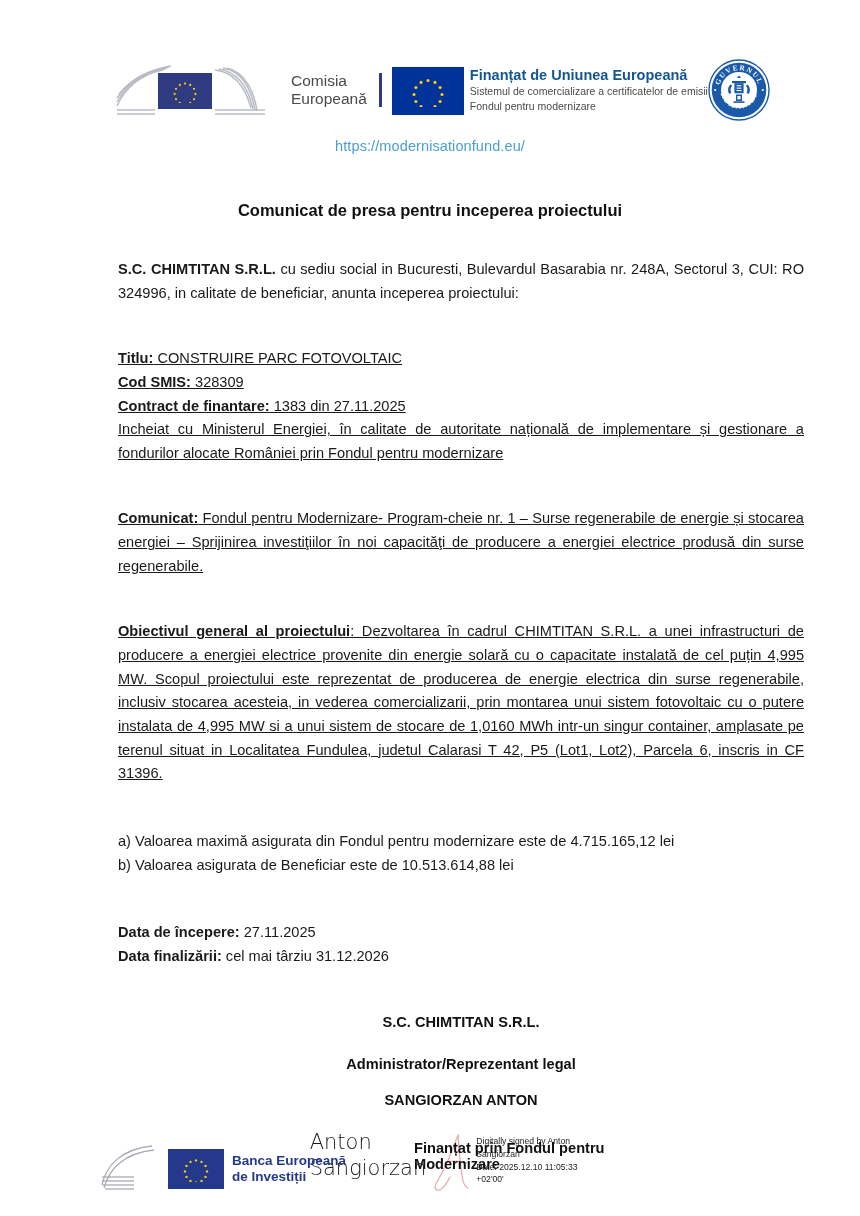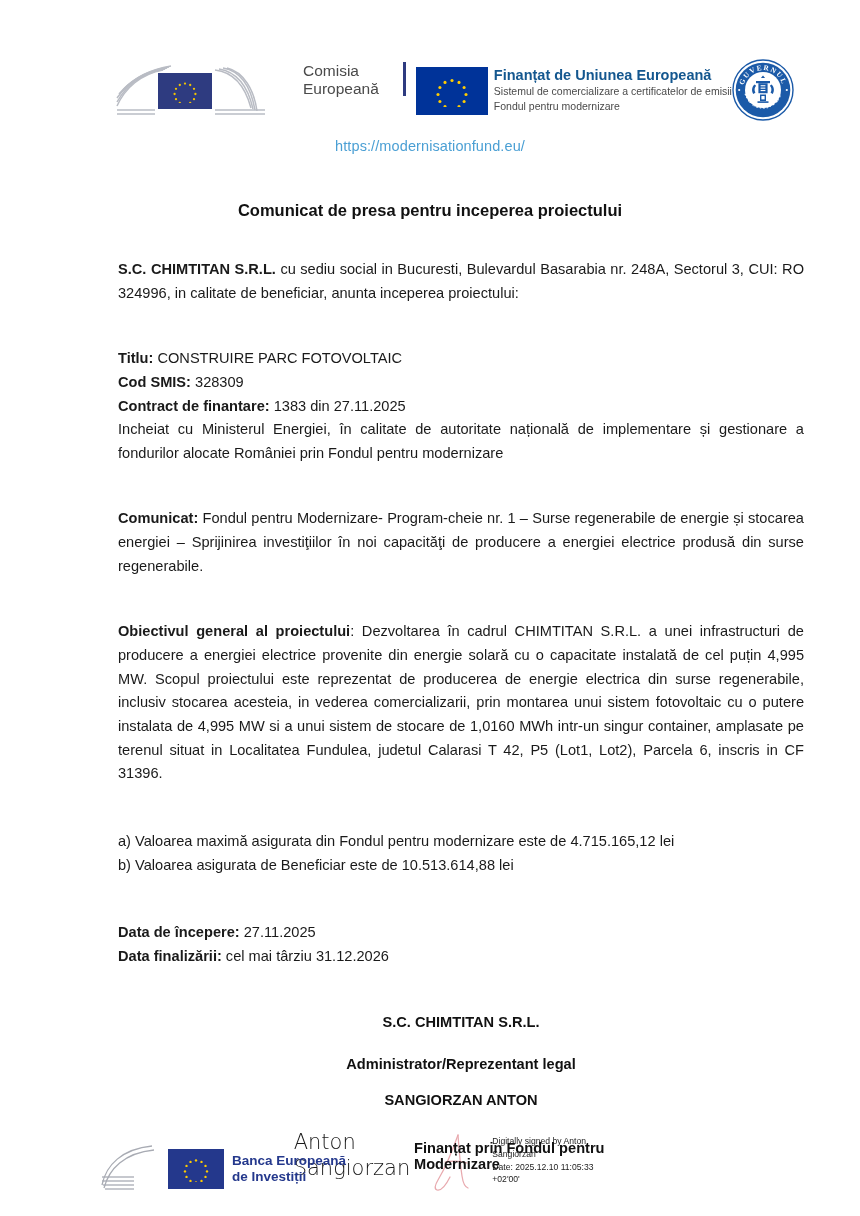--- a/index.html
+++ b/index.html
@@ -19,21 +19,21 @@
   
   .header-row {
     display: flex;
     align-items: center;
     justify-content: space-between;
     padding: 52px 70px 0 115px;
     height: 128px;
   }
 
   
-  .ec-logo { display: flex; align-items: flex-start; gap: 12px; }
+  .ec-logo { display: flex; align-items: center; gap: 0; }
   .ec-wing { width: 170px; height: 56px; position: relative; }
   .ec-flag-sm {
     width: 54px; height: 36px; background: #2e3b80;
     position: absolute; left: 43px; top: 11px;
     display: flex; align-items: center; justify-content: center;
   }
   .ec-text {
     font-size: 15.5px; line-height: 1.18; color: #4a4a4a;
     margin-left: 6px; white-space: nowrap;
   }
@@ -75,34 +75,34 @@
   
   .body-wrap { padding: 0 56px 0 118px; margin-top: 38px; }
   .para {
     font-size: 14.6px; line-height: 1.62; color: #1a1a1a;
     margin: 0 0 17px 0;
   }
   .para.justify { text-align: justify; }
   .tight { margin-bottom: 0; }
   b, .b { font-weight: bold; }
 
-  .block-gap-lg { margin-top: 42px; }
+  .block-gap-lg { margin-top: 42px; text-decoration: underline; }
   .block-gap-xl { margin-top: 44px; }
 
   
   .sig-area { text-align: center; margin-top: 46px; }
   .sig-line {
     font-weight: bold; font-size: 14.6px; color: #111;
   }
   .sig-l2 { margin-top: 26px; }
   .sig-l3 { margin-top: 20px; }
 
   .sig-graphic {
     display: flex; align-items: flex-start; justify-content: center;
-    margin-top: 22px; gap: 16px; padding-left: 14px;
+    margin-top: 22px; gap: 0; padding-left: 14px;
   }
   .sig-name {
     font-size: 21px; line-height: 1.22; color: #1a1a1a;
     text-align: left; font-family: "DejaVu Sans", sans-serif;
     font-weight: 300;
   }
   .sig-flourish { width: 46px; height: 62px; margin: 2px -2px 0 6px; flex: none; }
   .sig-meta {
     font-size: 8.6px; line-height: 1.46; color: #222;
     text-align: left; padding-top: 5px; width: 150px;

